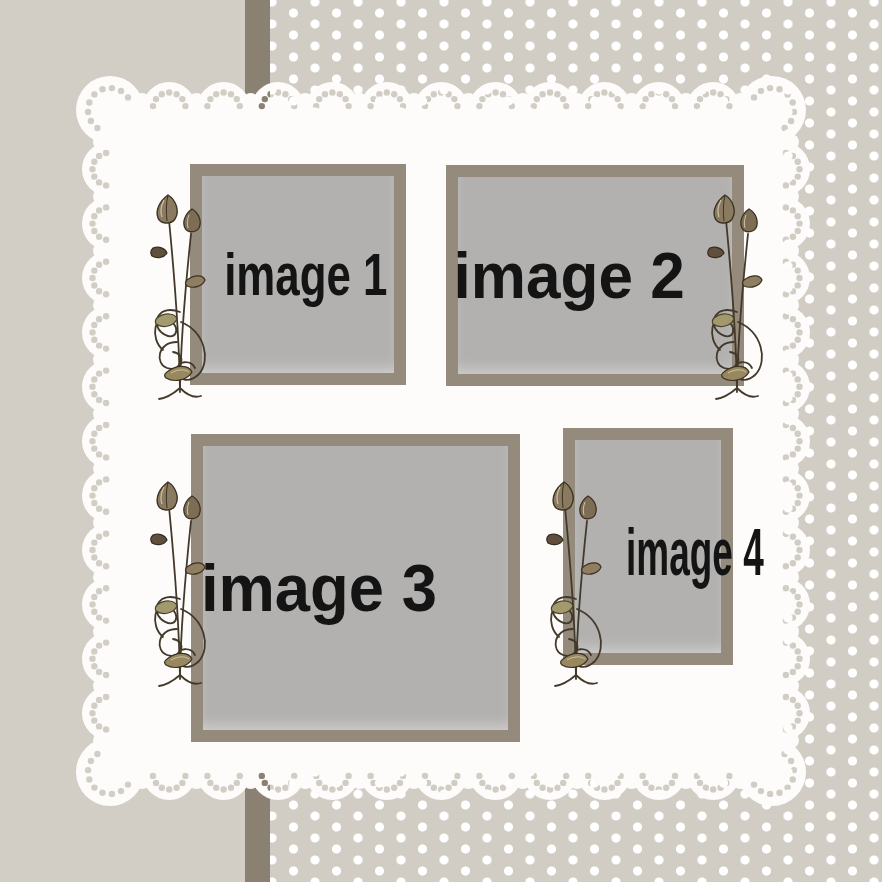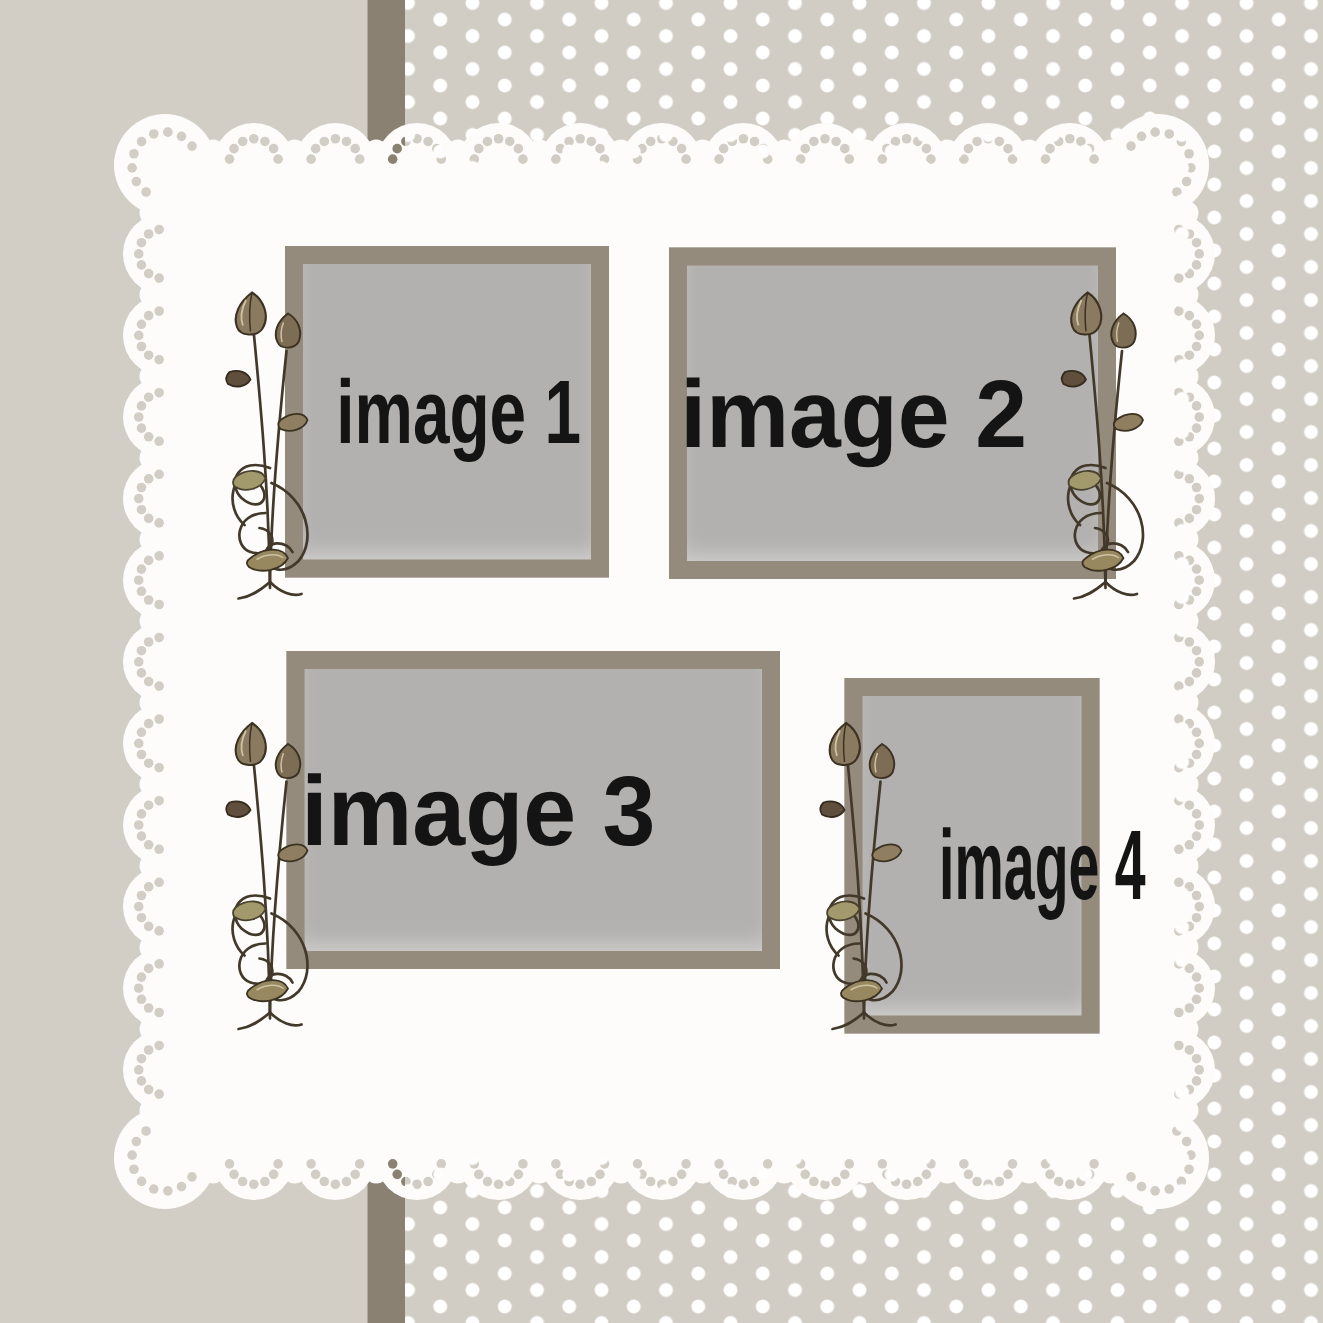--- a/index.html
+++ b/index.html
@@ -20,22 +20,22 @@
 
   
   .lace{position:absolute;left:0;top:0;width:882px;height:882px}
 
   
   .frame{position:absolute;box-sizing:border-box;border:12px solid var(--frame-border,#958b7c);
     background:var(--frame-fill,#b2b1af);display:flex;align-items:center;justify-content:flex-start;
     box-shadow:inset 0 -10px 14px -6px rgba(255,255,255,.40)}
   .f1{left:190px;top:164px;width:216px;height:221px}
   .f2{left:446px;top:165px;width:298px;height:221px}
-  .f3{left:191px;top:434px;width:329px;height:212px}
-  .f4{left:563px;top:452px;width:170px;height:237px}
+  .f3{left:191px;top:434px;width:329px;height:308px}
+  .f4{left:563px;top:428px;width:170px;height:237px}
 
   .lbl{font-weight:700;color:var(--label-color,#141414);white-space:nowrap;line-height:1;position:relative}
   .l1{font-size:60px;transform:scaleX(.73);left:-8px}
   .l2{font-size:64px;transform:scaleX(.97);left:-8px}
   .l3{font-size:66px;transform:scaleX(.96);left:-7px}
   .l4{font-size:66px;transform:scaleX(.56);left:-3px;top:5px}
 
   
   .flower{position:absolute;width:66px;height:210px;overflow:visible}
   .fl1{left:147px;top:192px}

